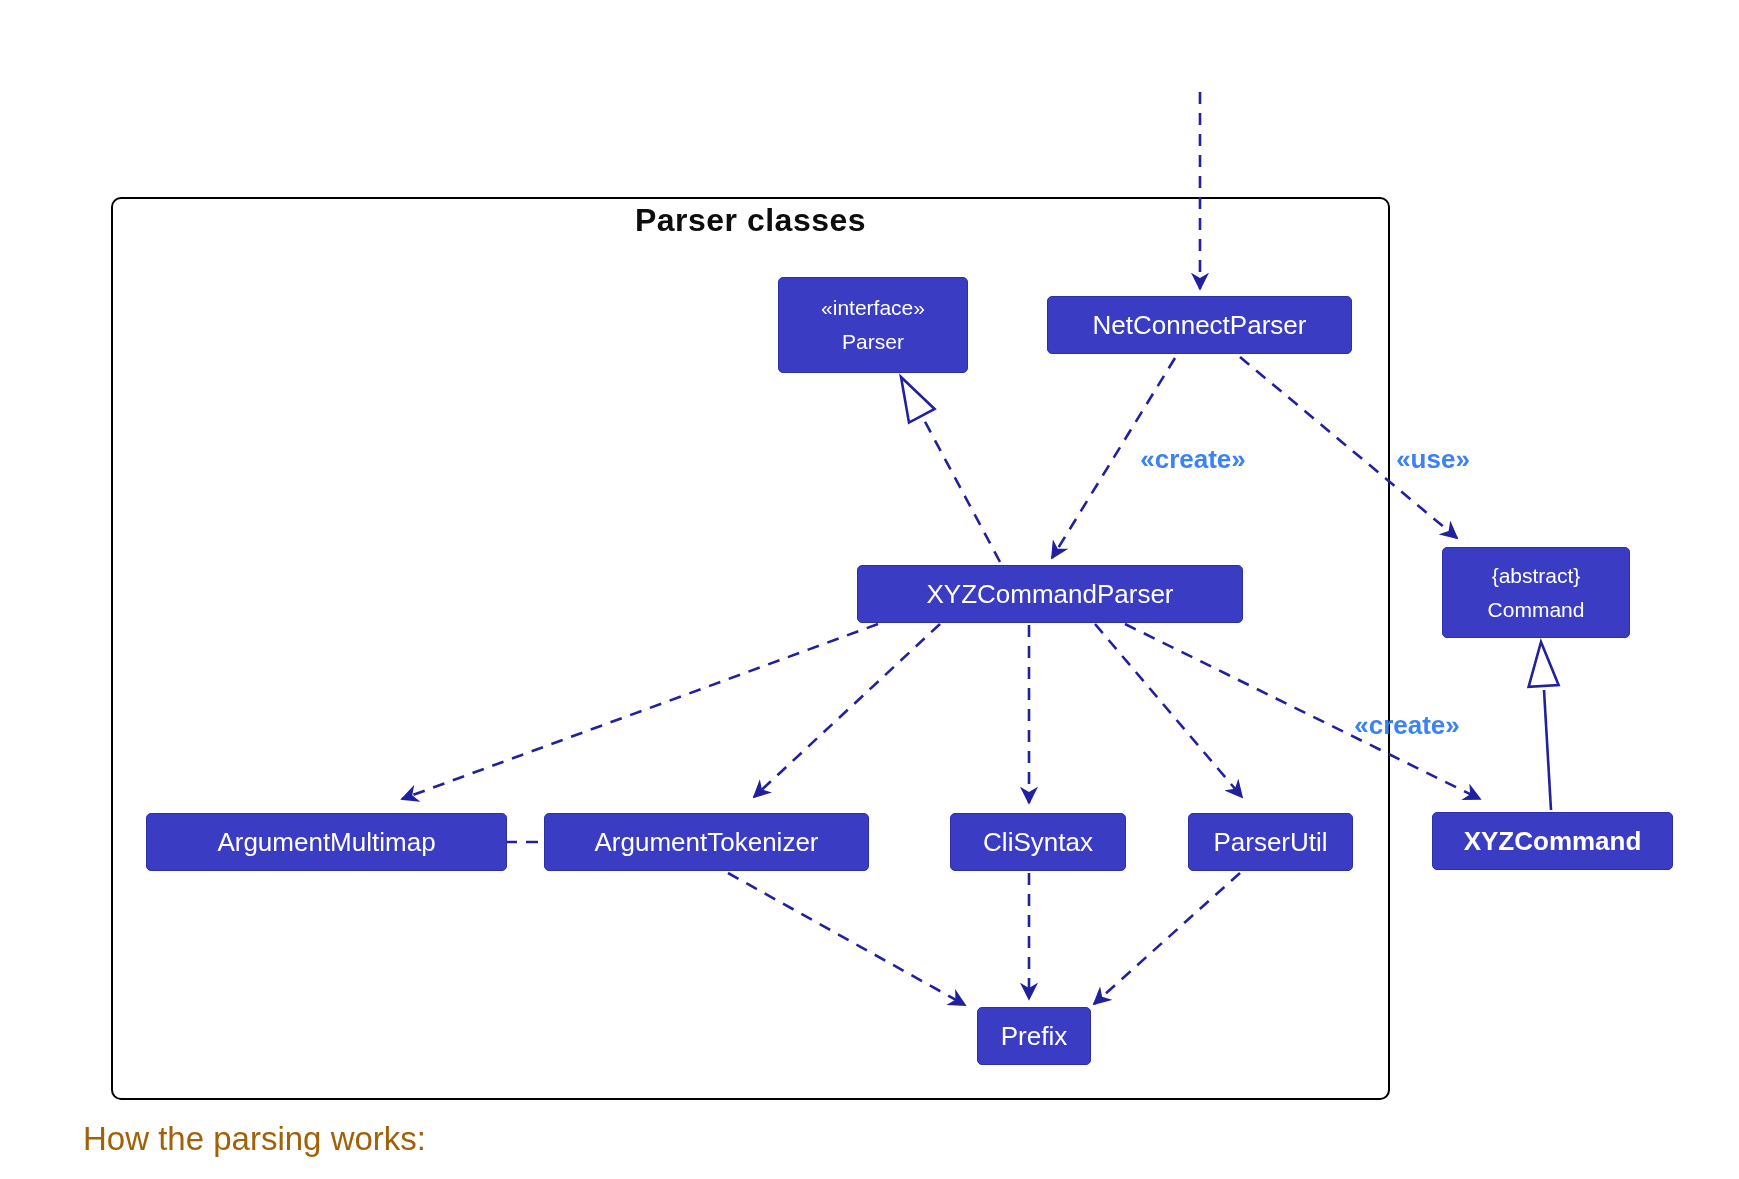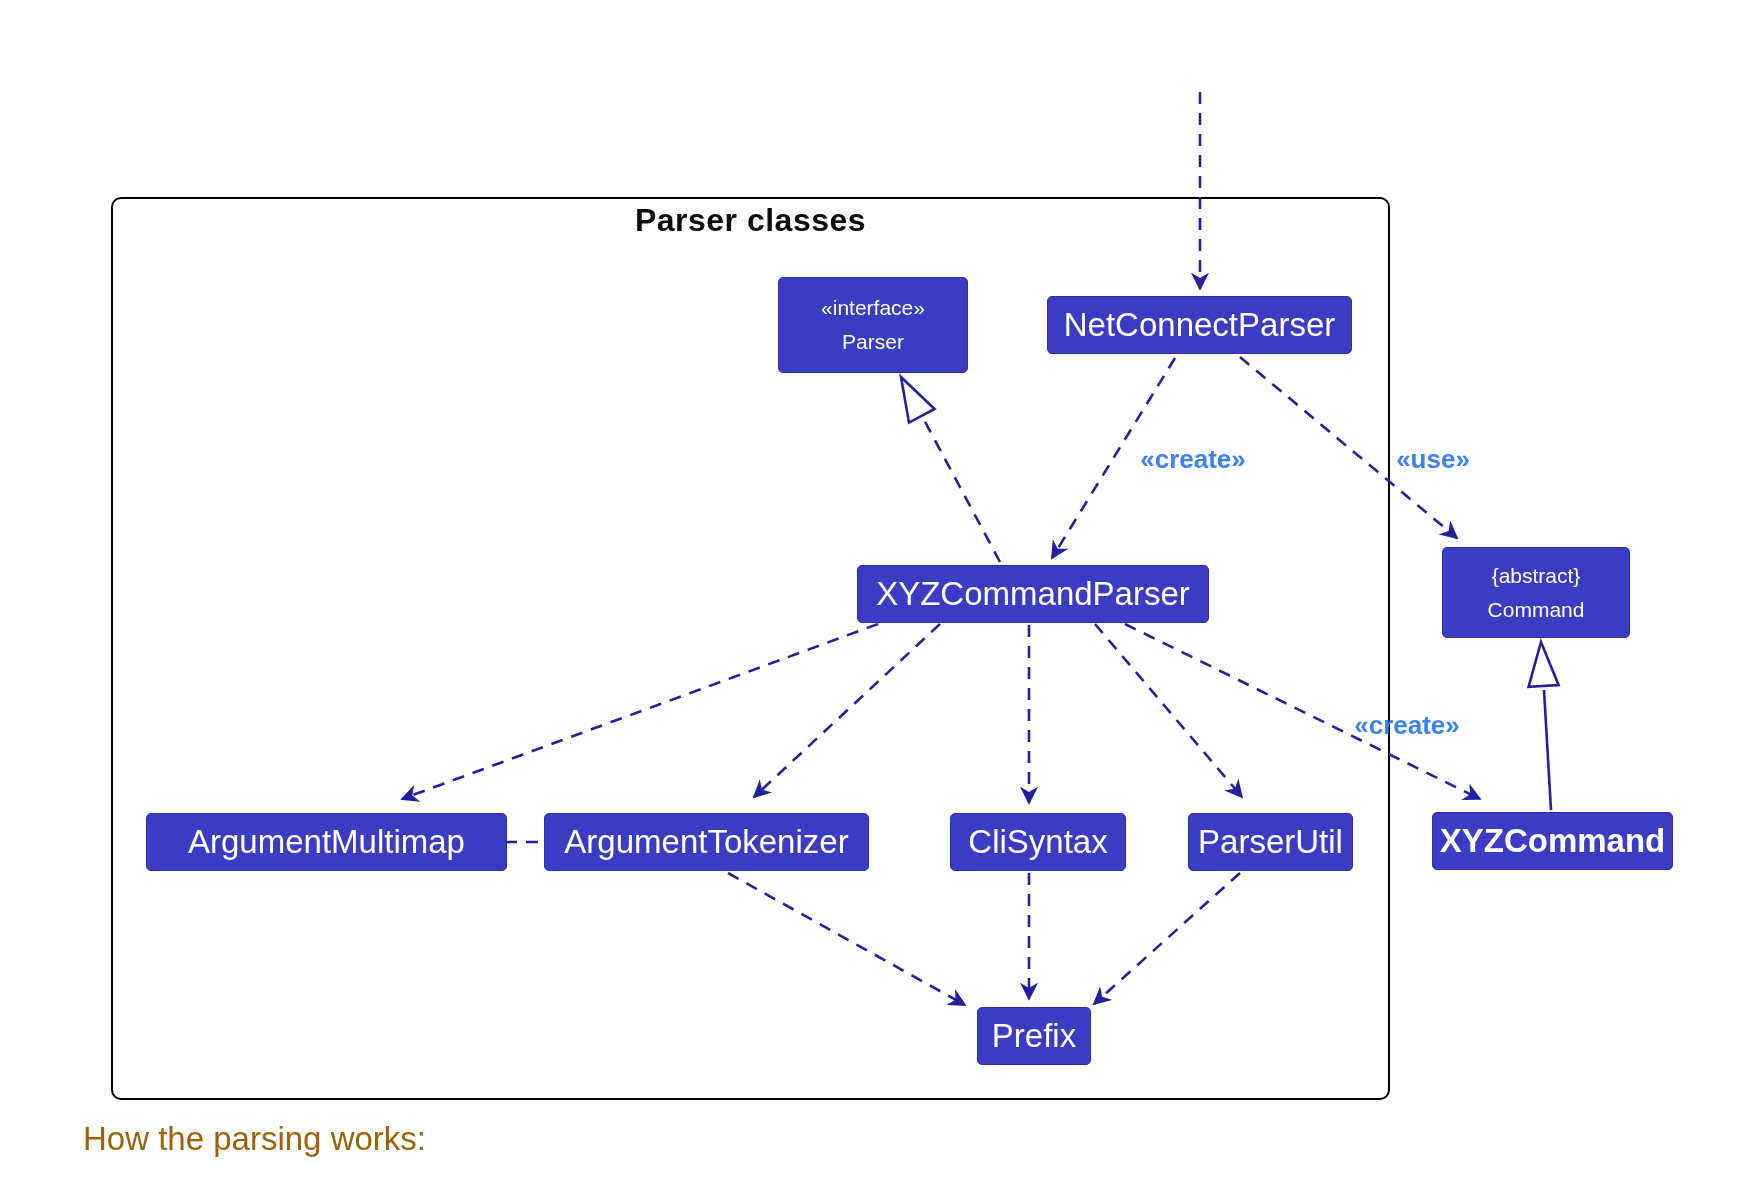--- a/index.html
+++ b/index.html
@@ -22,26 +22,26 @@
     letter-spacing:0.5px;
   }
   
   svg.edges{position:absolute;left:0;top:0;width:1739px;height:1179px;z-index:2;}
   
   .node{
     position:absolute;box-sizing:border-box;z-index:3;
     background:#3a3cc3;border:1.5px solid #2d2fa8;border-radius:5px;
     color:#ffffff;display:flex;flex-direction:column;
     align-items:center;justify-content:center;
-    font-size:33px;line-height:34px;white-space:nowrap;
+    font-size:26px;line-height:34px;white-space:nowrap;
   }
   .node.two-line{font-size:21px;}
   #n-parser   {left:778px; top:277px; width:190px; height:96px;}
   #n-ncp      {left:1047px;top:296px; width:305px; height:58px;}
-  #n-xcp      {left:857px; top:565px; width:352px; height:58px;}
+  #n-xcp      {left:857px; top:565px; width:386px; height:58px;}
   #n-cmd      {left:1442px;top:547px; width:188px; height:91px;}
   #n-am       {left:146px; top:813px; width:361px; height:58px;}
   #n-at       {left:544px; top:813px; width:325px; height:58px;}
   #n-cli      {left:950px; top:813px; width:176px; height:58px;}
   #n-pu       {left:1188px;top:813px; width:165px; height:58px;}
   #n-xc       {left:1432px;top:812px; width:241px; height:58px;font-weight:bold;}
   #n-prefix   {left:977px; top:1007px;width:114px; height:58px;}
   
   .edge-label{
     position:absolute;z-index:4;font-size:26px;font-weight:bold;color:#3b82f6;

